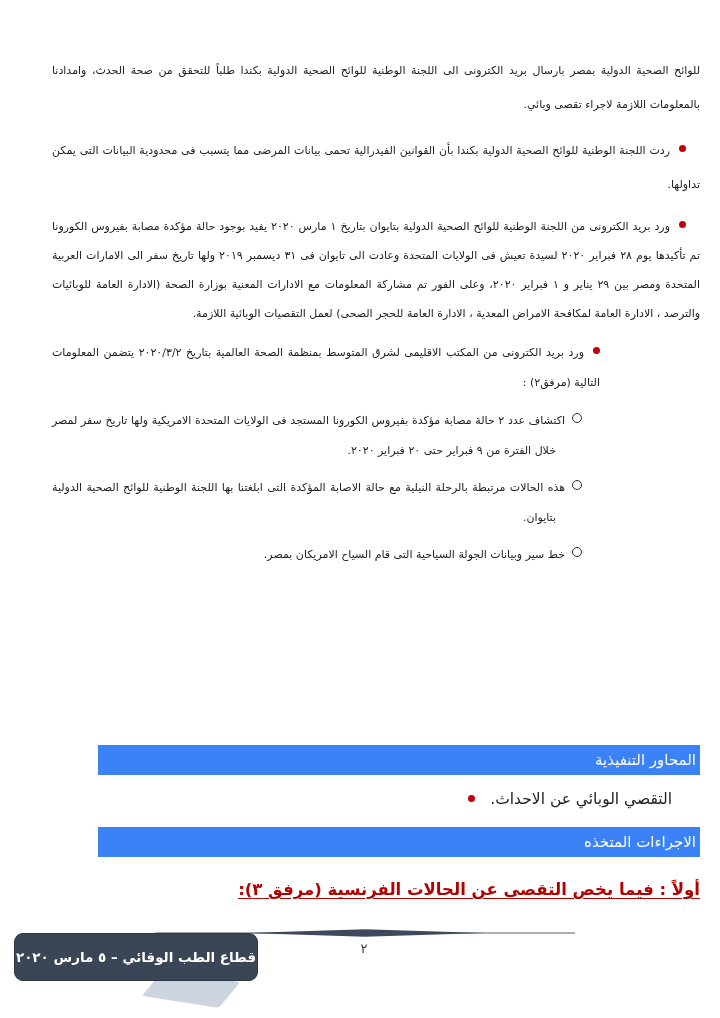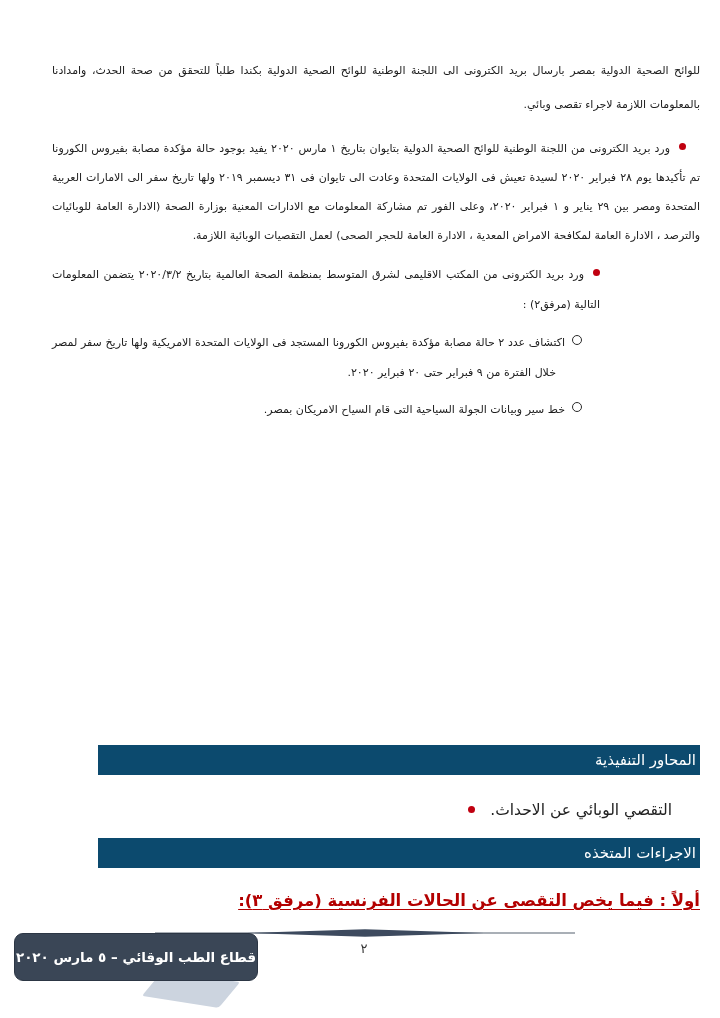--- a/index.html
+++ b/index.html
@@ -32,25 +32,25 @@
   }
   .indent-first{text-indent:14px;}          
   .bullet-who{padding-right:100px;margin-bottom:8px;line-height:30px;}
   .sub{
     margin-right:118px;padding-right:26px;text-indent:-26px;
     line-height:30px;margin-bottom:7px;
   }
   
   .lower{position:absolute;top:745px;right:20px;left:98px;}
   .bluebar{
-    height:30px;background:#0c4a6e;color:#ffffff;
+    height:30px;background:#3b82f6;color:#ffffff;
     font-size:15px;line-height:30px;text-align:right;padding-right:4px;
     box-sizing:border-box;
   }
-  .exec-list{padding:20px 28px 0 0;}
+  .exec-list{padding:9px 28px 0 0;}
   .exec-item{text-align:right;line-height:30px;margin-bottom:2px;font-size:15.5px;color:#222;}
   .exec-item .dot{margin-left:0;margin-right:10px;}
   .bar2{margin-top:13px;}
   .red-heading{
     margin-top:21px;text-align:right;padding-left:0;
     color:#b30000;font-weight:bold;font-size:16.5px;line-height:24px;
     text-decoration:underline;text-underline-offset:3px;
     text-align:right;
   }
   
@@ -77,33 +77,39 @@
 <body>
 
 <div class="page">
 
   <div class="content">
 
     <p class="para">
       <span>للوائح الصحية الدولية بمصر بارسال بريد الكترونى الى اللجنة الوطنية للوائح الصحية الدولية بكندا طلباً للتحقق من صحة الحدث، وامدادنا بالمعلومات اللازمة لاجراء تقصى وبائي.</span>
     </p>
 
+    <div class="li lh34 indent-first">
+      <span class="dot"></span><span>ردت اللجنة الوطنية للوائح الصحية الدولية بكندا بأن القوانين الفيدرالية تحمى بيانات المرضى مما يتسبب فى محدودية البيانات التى يمكن تداولها.</span>
+    </div>
 
     <div class="li lh29 indent-first">
       <span class="dot"></span><span>ورد بريد الكترونى من اللجنة الوطنية للوائح الصحية الدولية بتايوان بتاريخ ١ مارس ٢٠٢٠ يفيد بوجود حالة مؤكدة مصابة بفيروس الكورونا تم تأكيدها يوم ٢٨ فبراير ٢٠٢٠ لسيدة تعيش فى الولايات المتحدة وعادت الى تايوان فى ٣١ ديسمبر ٢٠١٩ ولها تاريخ سفر الى الامارات العربية المتحدة ومصر بين ٢٩ يناير و ١ فبراير ٢٠٢٠، وعلى الفور تم مشاركة المعلومات مع الادارات المعنية بوزارة الصحة (الادارة العامة للوبائيات والترصد ، الادارة العامة لمكافحة الامراض المعدية ، الادارة العامة للحجر الصحى) لعمل التقصيات الوبائية اللازمة.</span>
     </div>
 
     <div class="li bullet-who">
       <span class="dot"></span><span>ورد بريد الكترونى من المكتب الاقليمى لشرق المتوسط بمنظمة الصحة العالمية بتاريخ ٢٠٢٠/٣/٢ يتضمن المعلومات التالية (مرفق٢) :</span>
     </div>
 
     <div class="sub">
       <span class="circ"></span><span>اكتشاف عدد ٢ حالة مصابة مؤكدة بفيروس الكورونا المستجد فى الولايات المتحدة الامريكية ولها تاريخ سفر لمصر خلال الفترة من ٩ فبراير حتى ٢٠ فبراير ٢٠٢٠.</span>
     </div>
 
+    <div class="sub">
+      <span class="circ"></span><span>هذه الحالات مرتبطة بالرحلة النيلية مع حالة الاصابة المؤكدة التى ابلغتنا بها اللجنة الوطنية للوائح الصحية الدولية بتايوان.</span>
+    </div>
 
 
     <div class="sub">
       <span class="circ"></span><span>خط سير وبيانات الجولة السياحية التى قام السياح الامريكان بمصر.</span>
     </div>
 
   </div>
 
   <div class="lower">
 

